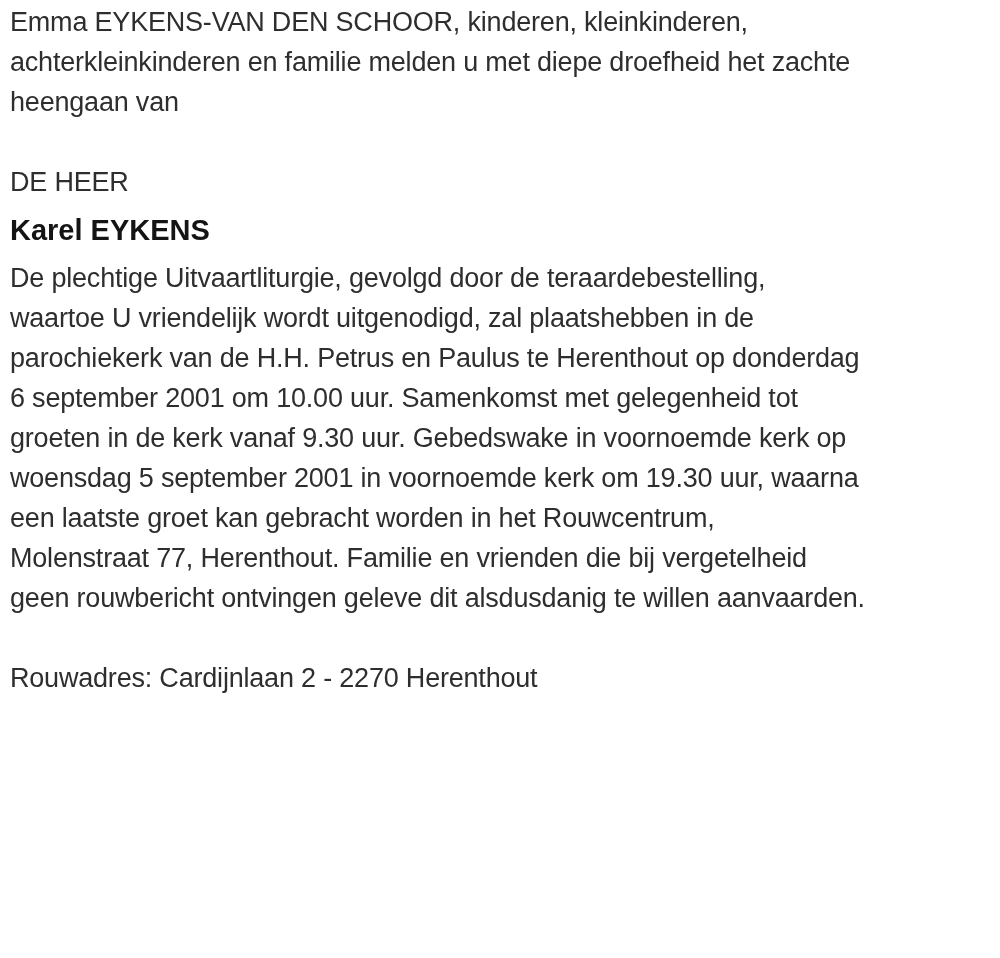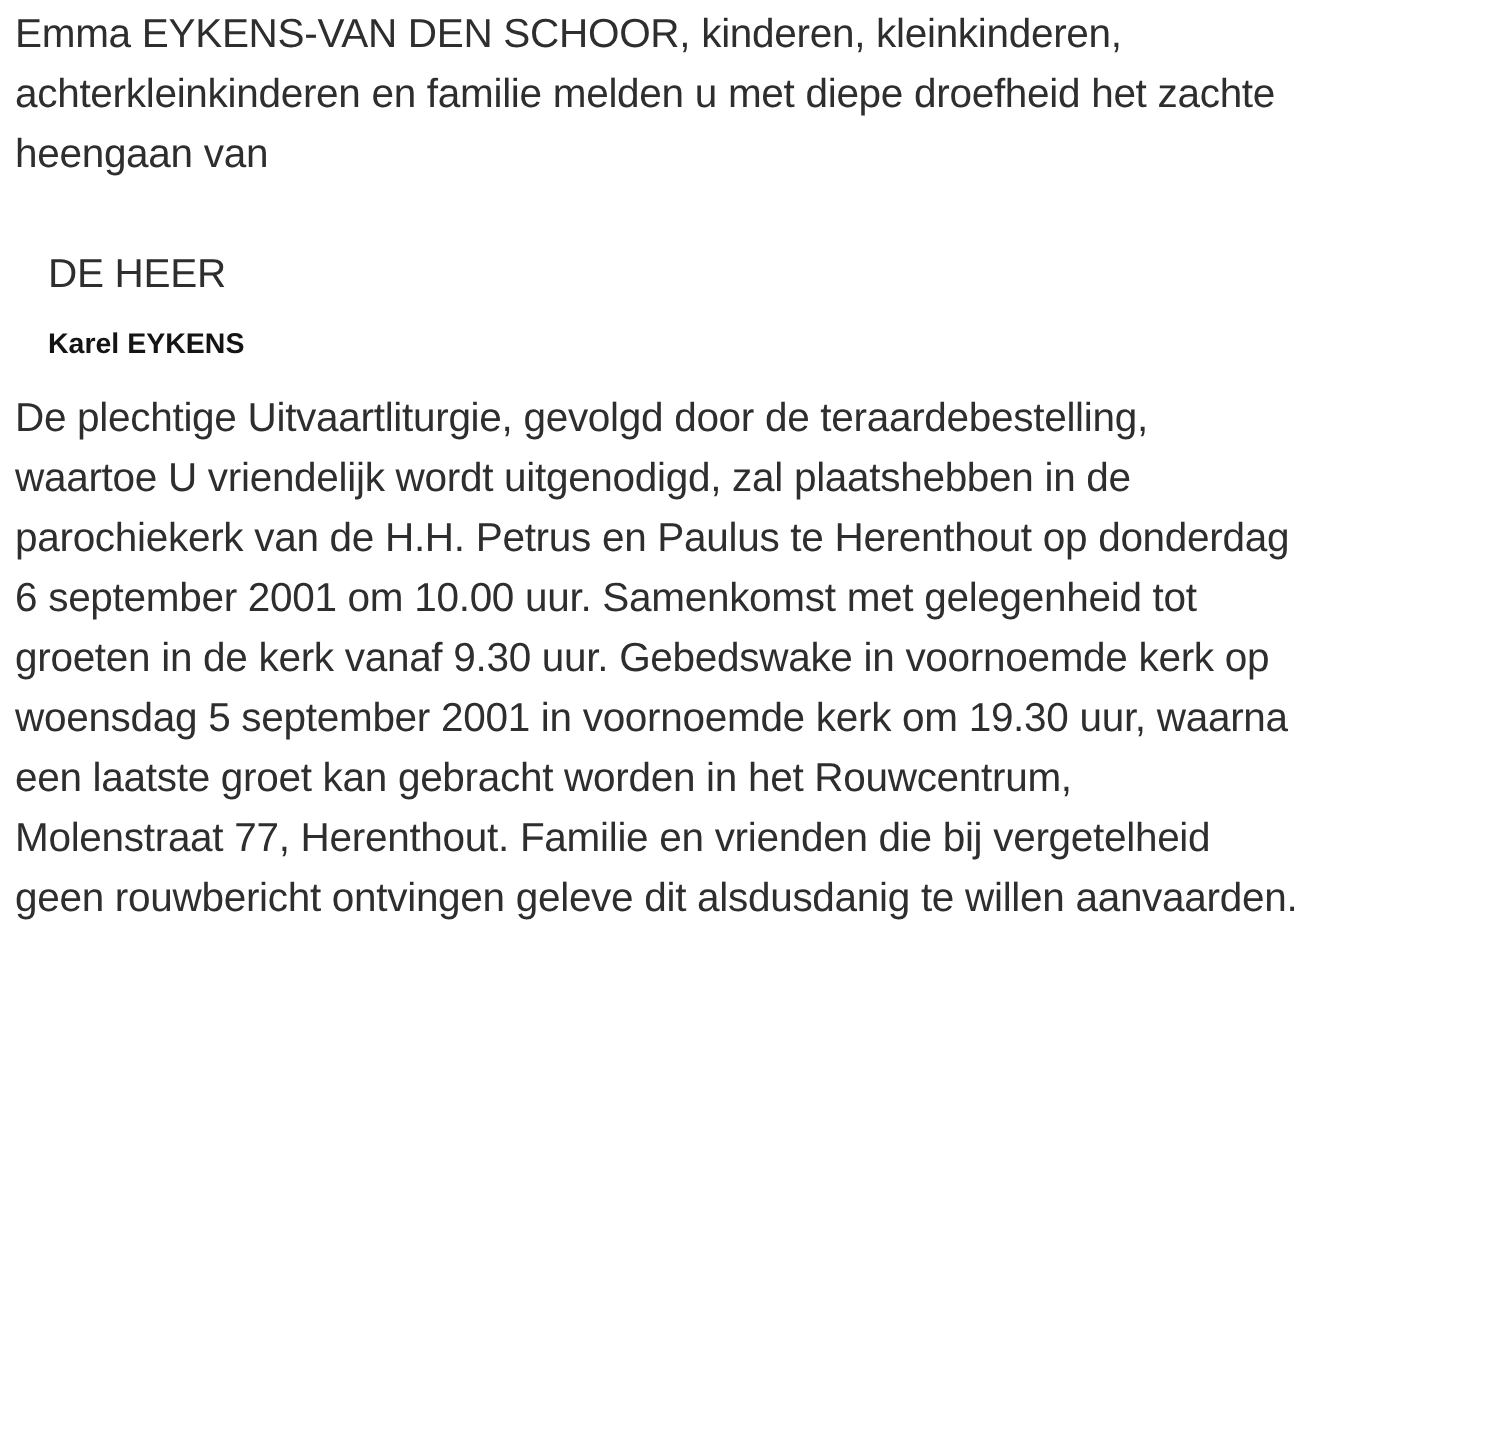--- a/index.html
+++ b/index.html
@@ -21,25 +21,24 @@
     color: #2e2e2e;
     border-radius: 18px;
   }
   .para {
     margin: 0 0 40px 0;
     white-space: pre-line;
     letter-spacing: -0.2px;
   }
   .para.tight {
     margin-bottom: 8px;
-    margin-left: 22px;
   }
   .deceased-name {
     font-weight: bold;
-    font-size: 19px;
+    font-size: 29px;
     color: #141414;
     letter-spacing: 0;
   }
   .last {
     margin-bottom: 0;
   }
 </style>
 </head>
 <body>
 
@@ -57,13 +56,14 @@
   <p class="para">De plechtige Uitvaartliturgie, gevolgd door de teraardebestelling,
 waartoe U vriendelijk wordt uitgenodigd, zal plaatshebben in de
 parochiekerk van de H.H. Petrus en Paulus te Herenthout op donderdag
 6 september 2001 om 10.00 uur. Samenkomst met gelegenheid tot
 groeten in de kerk vanaf 9.30 uur. Gebedswake in voornoemde kerk op
 woensdag 5 september 2001 in voornoemde kerk om 19.30 uur, waarna
 een laatste groet kan gebracht worden in het Rouwcentrum,
 Molenstraat 77, Herenthout. Familie en vrienden die bij vergetelheid
 geen rouwbericht ontvingen geleve dit alsdusdanig te willen aanvaarden.</p>
 
+  <p class="para last">Rouwadres: Cardijnlaan 2 - 2270 Herenthout</p>
 </div>
 
 </body></html>

